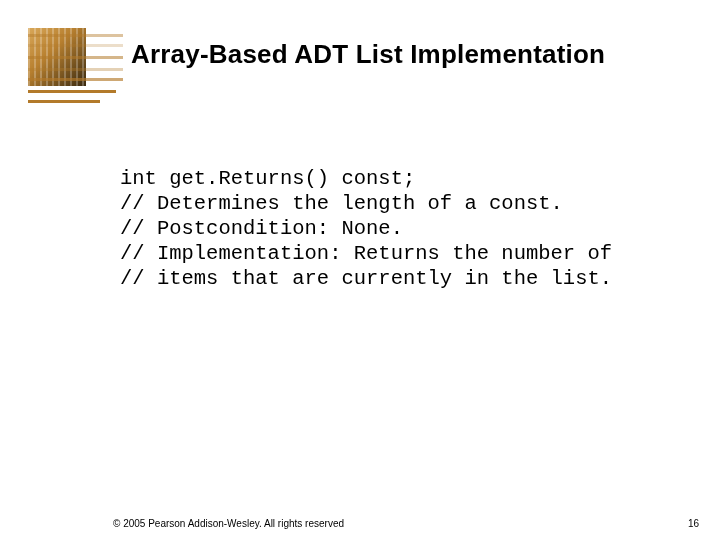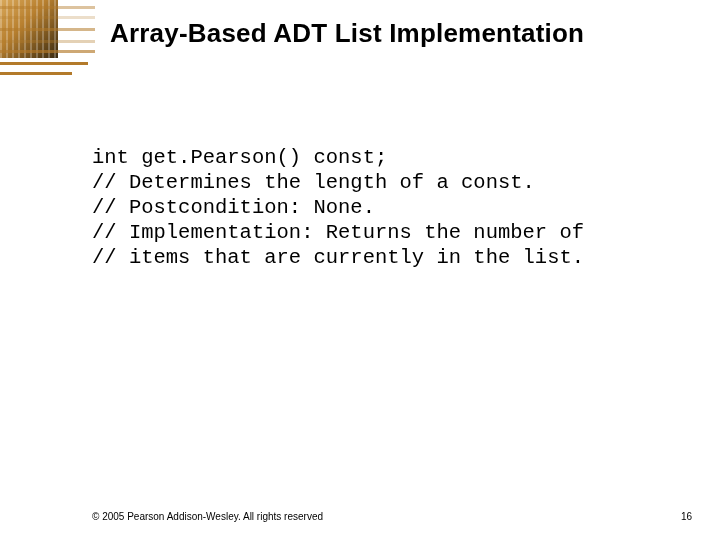--- a/index.html
+++ b/index.html
@@ -1,15 +1,15 @@
 <!DOCTYPE html>
 <html><head>
 <meta charset="utf-8">
 <style>
-  * { margin: 0; padding: 0; box-sizing: border-box; }
+  * { margin: 7px; padding: 0; box-sizing: border-box; }
   body {
     width: 720px;
     height: 540px;
     background: #ffffff;
     position: relative;
     font-family: Arial, Helvetica, sans-serif;
     overflow: hidden;
   }
   .decor {
     position: absolute;
@@ -86,20 +86,20 @@
   <div class="hline l2"></div>
   <div class="hline l3"></div>
   <div class="hline l4"></div>
   <div class="hline l5"></div>
   <div class="hline l6"></div>
   <div class="hline l7"></div>
 </div>
 
 <h1 class="title">Array-Based ADT List Implementation</h1>
 
-<div class="code"><span>int get.Pearson() const;</span>
+<div class="code"><span>int get.Returns() const;</span>
 <span>// Determines the length of a const.</span>
 <span>// Postcondition: None.</span>
 <span>// Implementation: Returns the number of</span>
 <span>// items that are currently in the list.</span></div>
 
 <div class="footer-left">© 2005 Pearson Addison-Wesley. All rights reserved</div>
 <div class="footer-right">16</div>
 
 </body></html>

